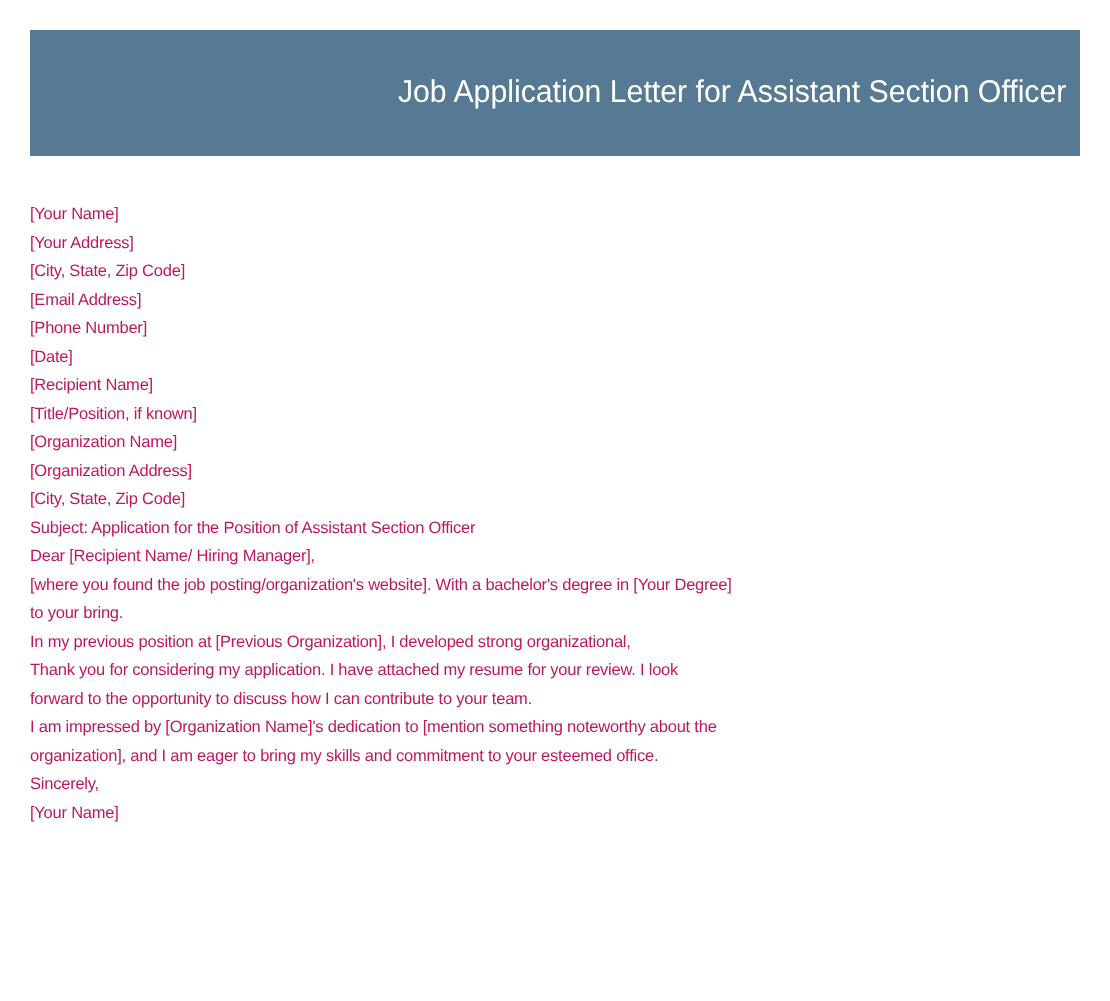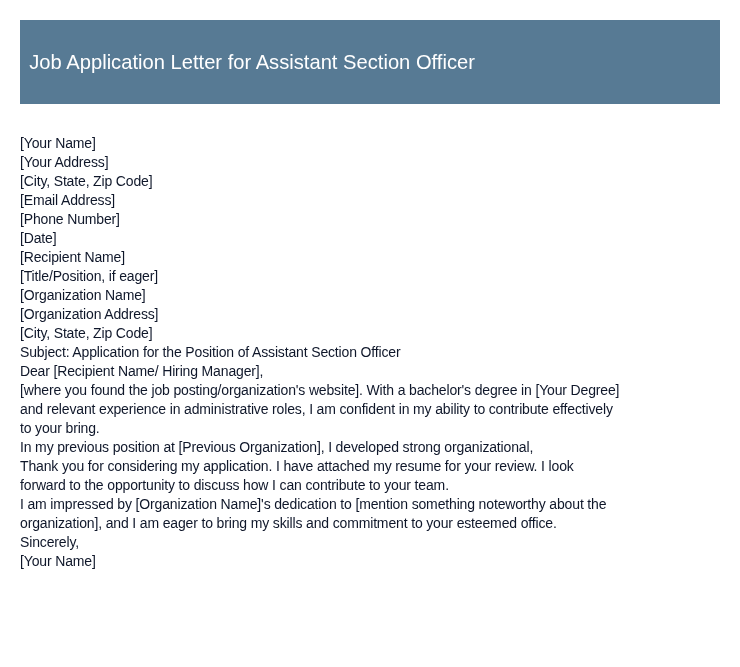--- a/index.html
+++ b/index.html
@@ -16,37 +16,37 @@
     }
     .header {
       position: absolute;
       left: 20px;
       top: 20px;
       width: 700px;
       height: 84px;
       background: #577a94;
       display: flex;
       align-items: center;
-      justify-content: flex-start;
+      justify-content: flex-end;
     }
     .header h1 {
       margin: 0;
       color: #ffffff;
       font-weight: normal;
       font-size: 21px;
       letter-spacing: 0px;
       transform: scaleX(0.96);
     }
     .letter {
       position: absolute;
       left: 20px;
       top: 134px;
       width: 705px;
-      color: #0f172a;
-      font-size: 14px;
+      color: #be185d;
+      font-size: 11px;
       line-height: 19px;
       letter-spacing: -0.15px;
     }
     .letter .line {
       display: block;
       white-space: nowrap;
     }
     .letter .para {
       display: block;
     }
@@ -59,30 +59,29 @@
 </div>
 
 <div class="letter">
   <span class="line">[Your Name]</span>
   <span class="line">[Your Address]</span>
   <span class="line">[City, State, Zip Code]</span>
   <span class="line">[Email Address]</span>
   <span class="line">[Phone Number]</span>
   <span class="line">[Date]</span>
   <span class="line">[Recipient Name]</span>
-  <span class="line">[Title/Position, if eager]</span>
+  <span class="line">[Title/Position, if known]</span>
   <span class="line">[Organization Name]</span>
   <span class="line">[Organization Address]</span>
   <span class="line">[City, State, Zip Code]</span>
   <span class="line">Subject: Application for the Position of Assistant Section Officer</span>
   <span class="line">Dear [Recipient Name/ Hiring Manager],</span>
 
   <div class="para">
     <span class="line">[where you found the job posting/organization's website]. With a bachelor's degree in [Your Degree]</span>
-    <span class="line">and relevant experience in administrative roles, I am confident in my ability to contribute effectively</span>
     <span class="line">to your bring.</span>
   </div>
 
   <div class="para">
     <span class="line">In my previous position at [Previous Organization], I developed strong organizational,</span>
   </div>
 
   <div class="para">
     <span class="line">Thank you for considering my application. I have attached my resume for your review. I look</span>
     <span class="line">forward to the opportunity to discuss how I can contribute to your team.</span>

